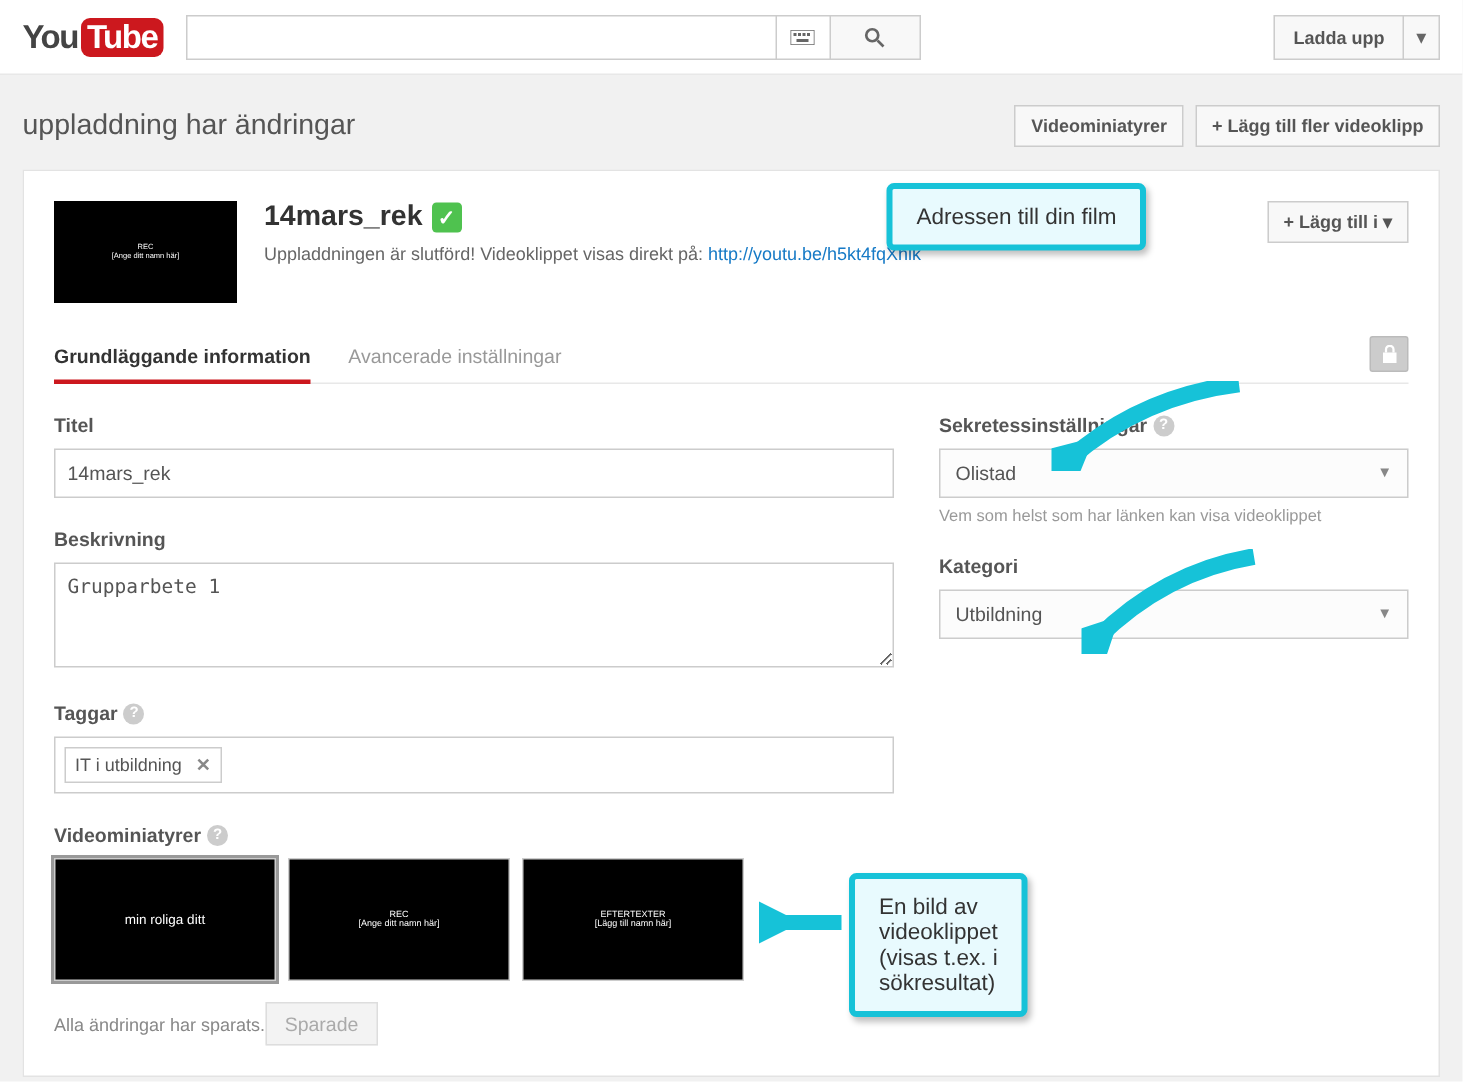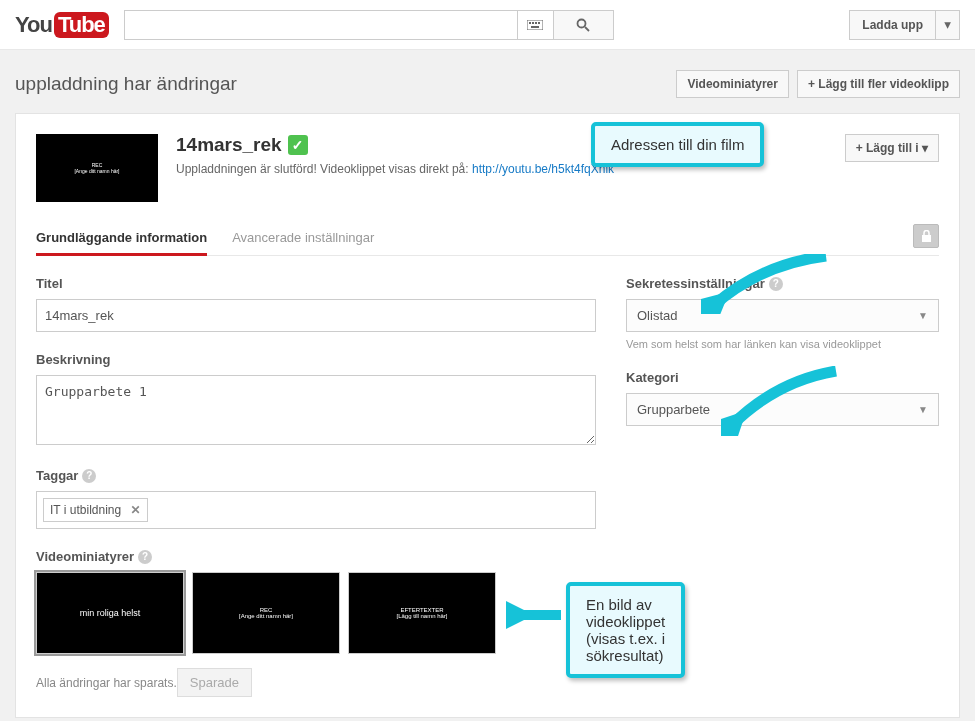--- a/index.html
+++ b/index.html
@@ -153,21 +153,21 @@
           </span>
         </div>
 
         <div class="field-label">
           <span>Videominiatyrer</span>
           <span class="help-icon">?</span>
         </div>
         <div style="position:relative;">
           <div class="thumbs">
             <div class="thumb selected">
-              <span>min roliga helst</span>
+              <span>min roliga ditt</span>
             </div>
             <div class="thumb">
               <span style="font-size:6px;">REC</span>
               <span style="font-size:6px;">[Ange ditt namn här]</span>
             </div>
             <div class="thumb">
               <span style="font-size:6px;">EFTERTEXTER</span>
               <span style="font-size:6px;">[Lägg till namn här]</span>
             </div>
           </div>
@@ -207,21 +207,21 @@
                   <path d="M10,0 L0,5 L10,10 Z" fill="#16c2d8"></path>
                 </marker>
               </defs>
               <path d="M125,2 Q60,10 12,52" stroke="#16c2d8" stroke-width="11" fill="none" marker-end="url(#ah1)"></path>
             </svg>
         </div>
 
         <div class="kat-block">
           <div class="field-label">Kategori</div>
           <div class="select-box">
-            <span>Grupparbete</span>
+            <span>Utbildning</span>
             <span class="select-caret">▼</span>
           </div>
         </div>
 
         <div class="arrow" style="left:95px; top:90px;">
           <svg width="120" height="70">
               <defs>
                 <marker id="ah3" markerWidth="10" markerHeight="10" refX="2" refY="5" orient="auto">
                   <path d="M10,0 L0,5 L10,10 Z" fill="#16c2d8"></path>
                 </marker>

